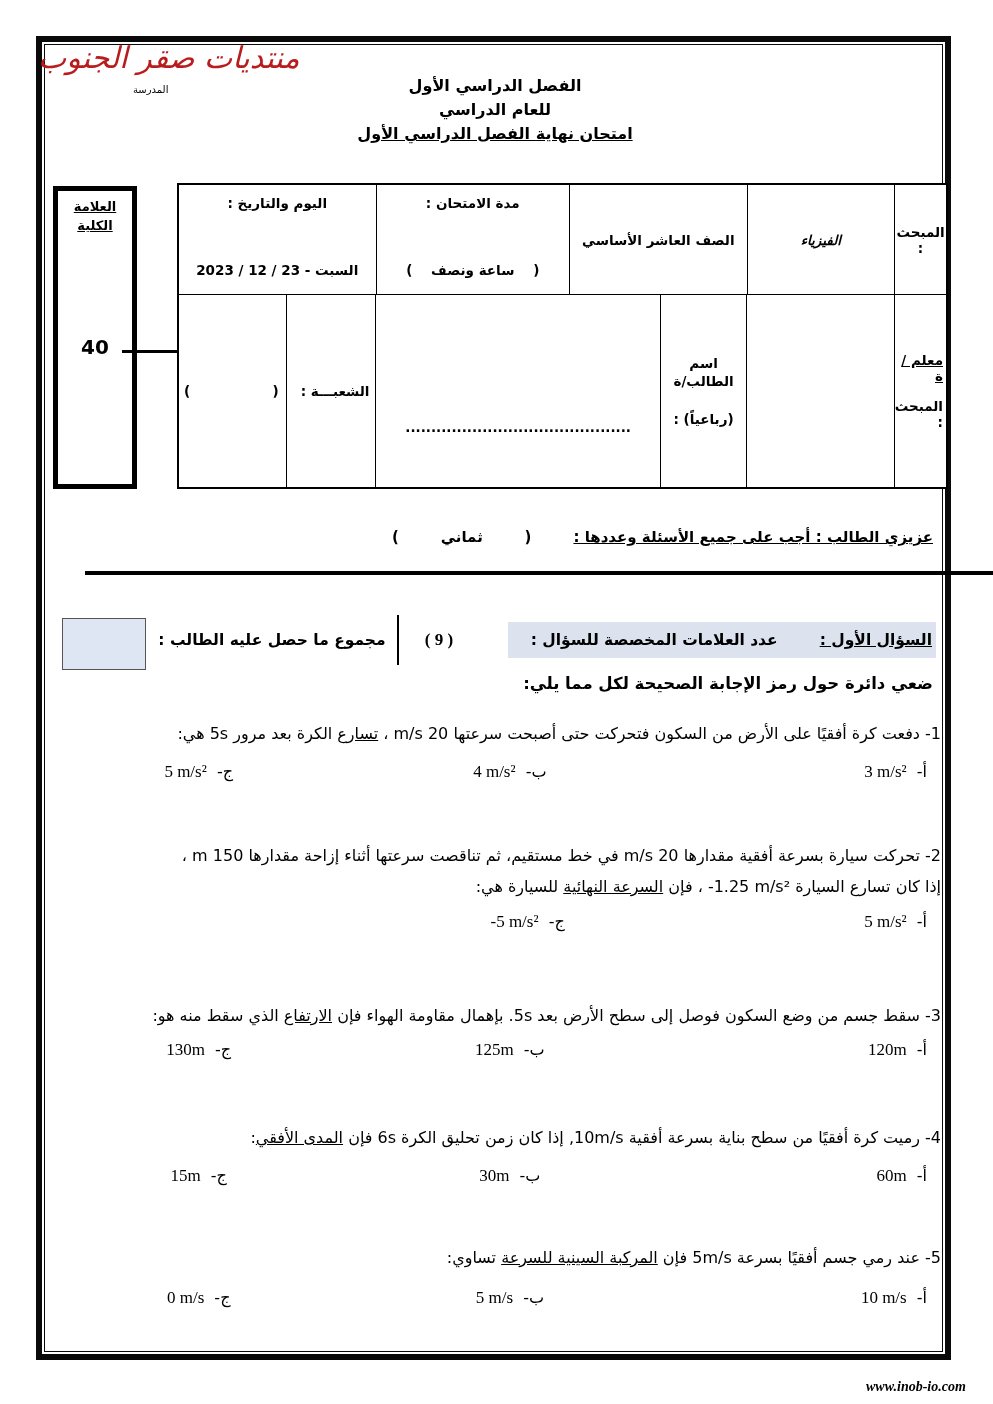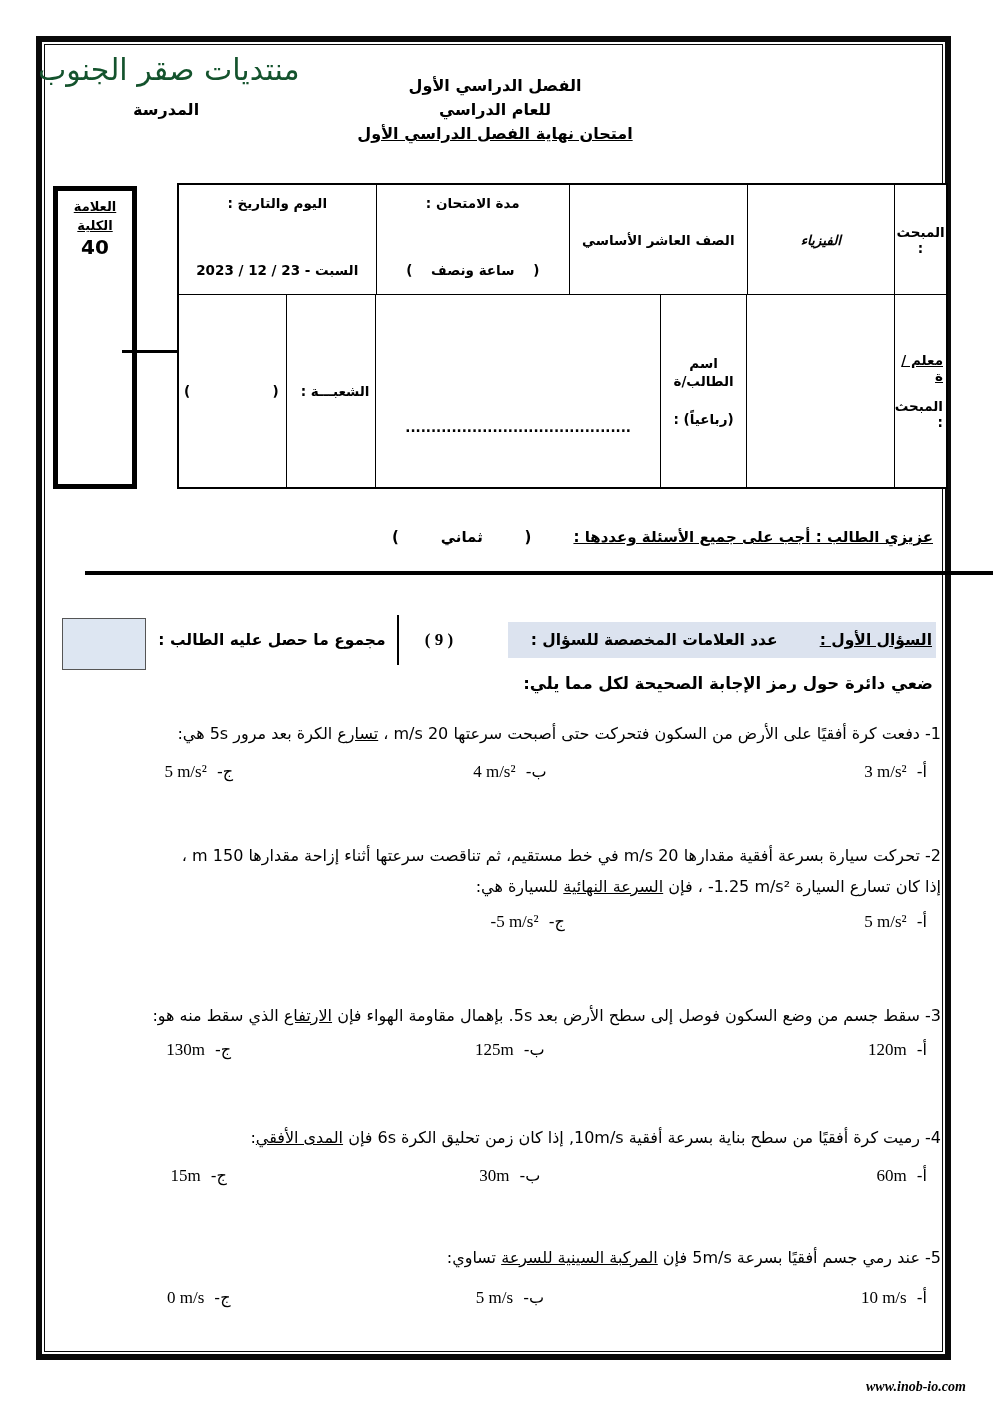--- a/index.html
+++ b/index.html
@@ -5,23 +5,23 @@
   html,body{margin:0;padding:0;}
   body{
     width:993px;height:1404px;position:relative;background:#ffffff;
     font-family:"DejaVu Sans",sans-serif;color:#000;overflow:hidden;
   }
   *{box-sizing:border-box;}
   
   .frame{position:absolute;left:36px;top:36px;width:915px;height:1324px;border:6px solid #0a0a0a;}
   .frame-inner{position:absolute;left:2px;top:2px;right:2px;bottom:2px;border:1px solid #0a0a0a;}
   
-  .watermark{position:absolute;left:38px;top:52px;direction:rtl;font-size:30px;color:#14532d;white-space:nowrap;}
+  .watermark{position:absolute;left:38px;top:40px;direction:rtl;font-size:30px;color:#b91c1c;white-space:nowrap;font-style:italic;}
   
-  .school-label{position:absolute;left:133px;top:100px;font-weight:bold;font-size:16px;}
+  .school-label{position:absolute;left:133px;top:84px;font-weight:normal;font-size:10px;}
   .hdr{position:absolute;left:300px;top:74px;width:390px;text-align:center;direction:rtl;font-weight:bold;font-size:16px;line-height:24px;}
   .hdr .u{text-decoration:underline;}
   
   .itable{position:absolute;left:177px;top:183px;width:771px;direction:rtl;border:2px solid #000;font-weight:bold;font-size:13.5px;background:#fff;}
   .itable .row{display:flex;}
   .itable .row2{border-top:1px solid #000;}
   .cell{position:relative;}
   .row .cell:not(:first-child){border-left:none;border-right:1px solid #000;}
   .row1 .cell{height:109px;}
   .row2 .cell{height:192px;}
@@ -30,21 +30,21 @@
   .teacher-cell{display:flex;flex-direction:column;justify-content:center;gap:14px;padding-right:3px;text-align:right;}
   .name-cell{display:flex;flex-direction:column;align-items:center;justify-content:center;gap:2px;text-align:center;}
   .dots-cell{display:flex;align-items:flex-end;justify-content:center;padding-bottom:52px;overflow:hidden;}
   .section-cell{display:flex;align-items:center;justify-content:flex-start;padding-right:6px;}
   .paren-cell{display:flex;align-items:center;justify-content:center;letter-spacing:2px;}
   .ul{text-decoration:underline;}
   .gap18{height:18px;}
   
   .markbox{position:absolute;left:53px;top:186px;width:84px;height:303px;border:5px solid #000;text-align:center;padding-top:6px;font-size:13px;font-weight:bold;}
   .markbox .lbl{text-decoration:underline;line-height:19px;}
-  .markbox .val{font-size:20px;}
+  .markbox .val{margin-top:100px;font-size:20px;}
   .connector{position:absolute;left:122px;top:350px;width:56px;height:3px;background:#000;}
   
   .dear{position:absolute;right:60px;top:528px;direction:rtl;font-weight:bold;font-size:15px;white-space:nowrap;}
   .dear .u{text-decoration:underline;}
   .dear .count{margin-right:42px;}
   
   .divider{position:absolute;left:85px;top:571px;width:908px;height:4px;background:#000;}
   
   .qheader{position:absolute;left:57px;top:611px;width:879px;height:58px;direction:rtl;display:flex;align-items:center;font-weight:bold;font-size:15.5px;}
   .qh-highlight{background:#dce3ef;height:36px;width:428px;display:flex;align-items:center;padding-right:4px;flex:none;}

